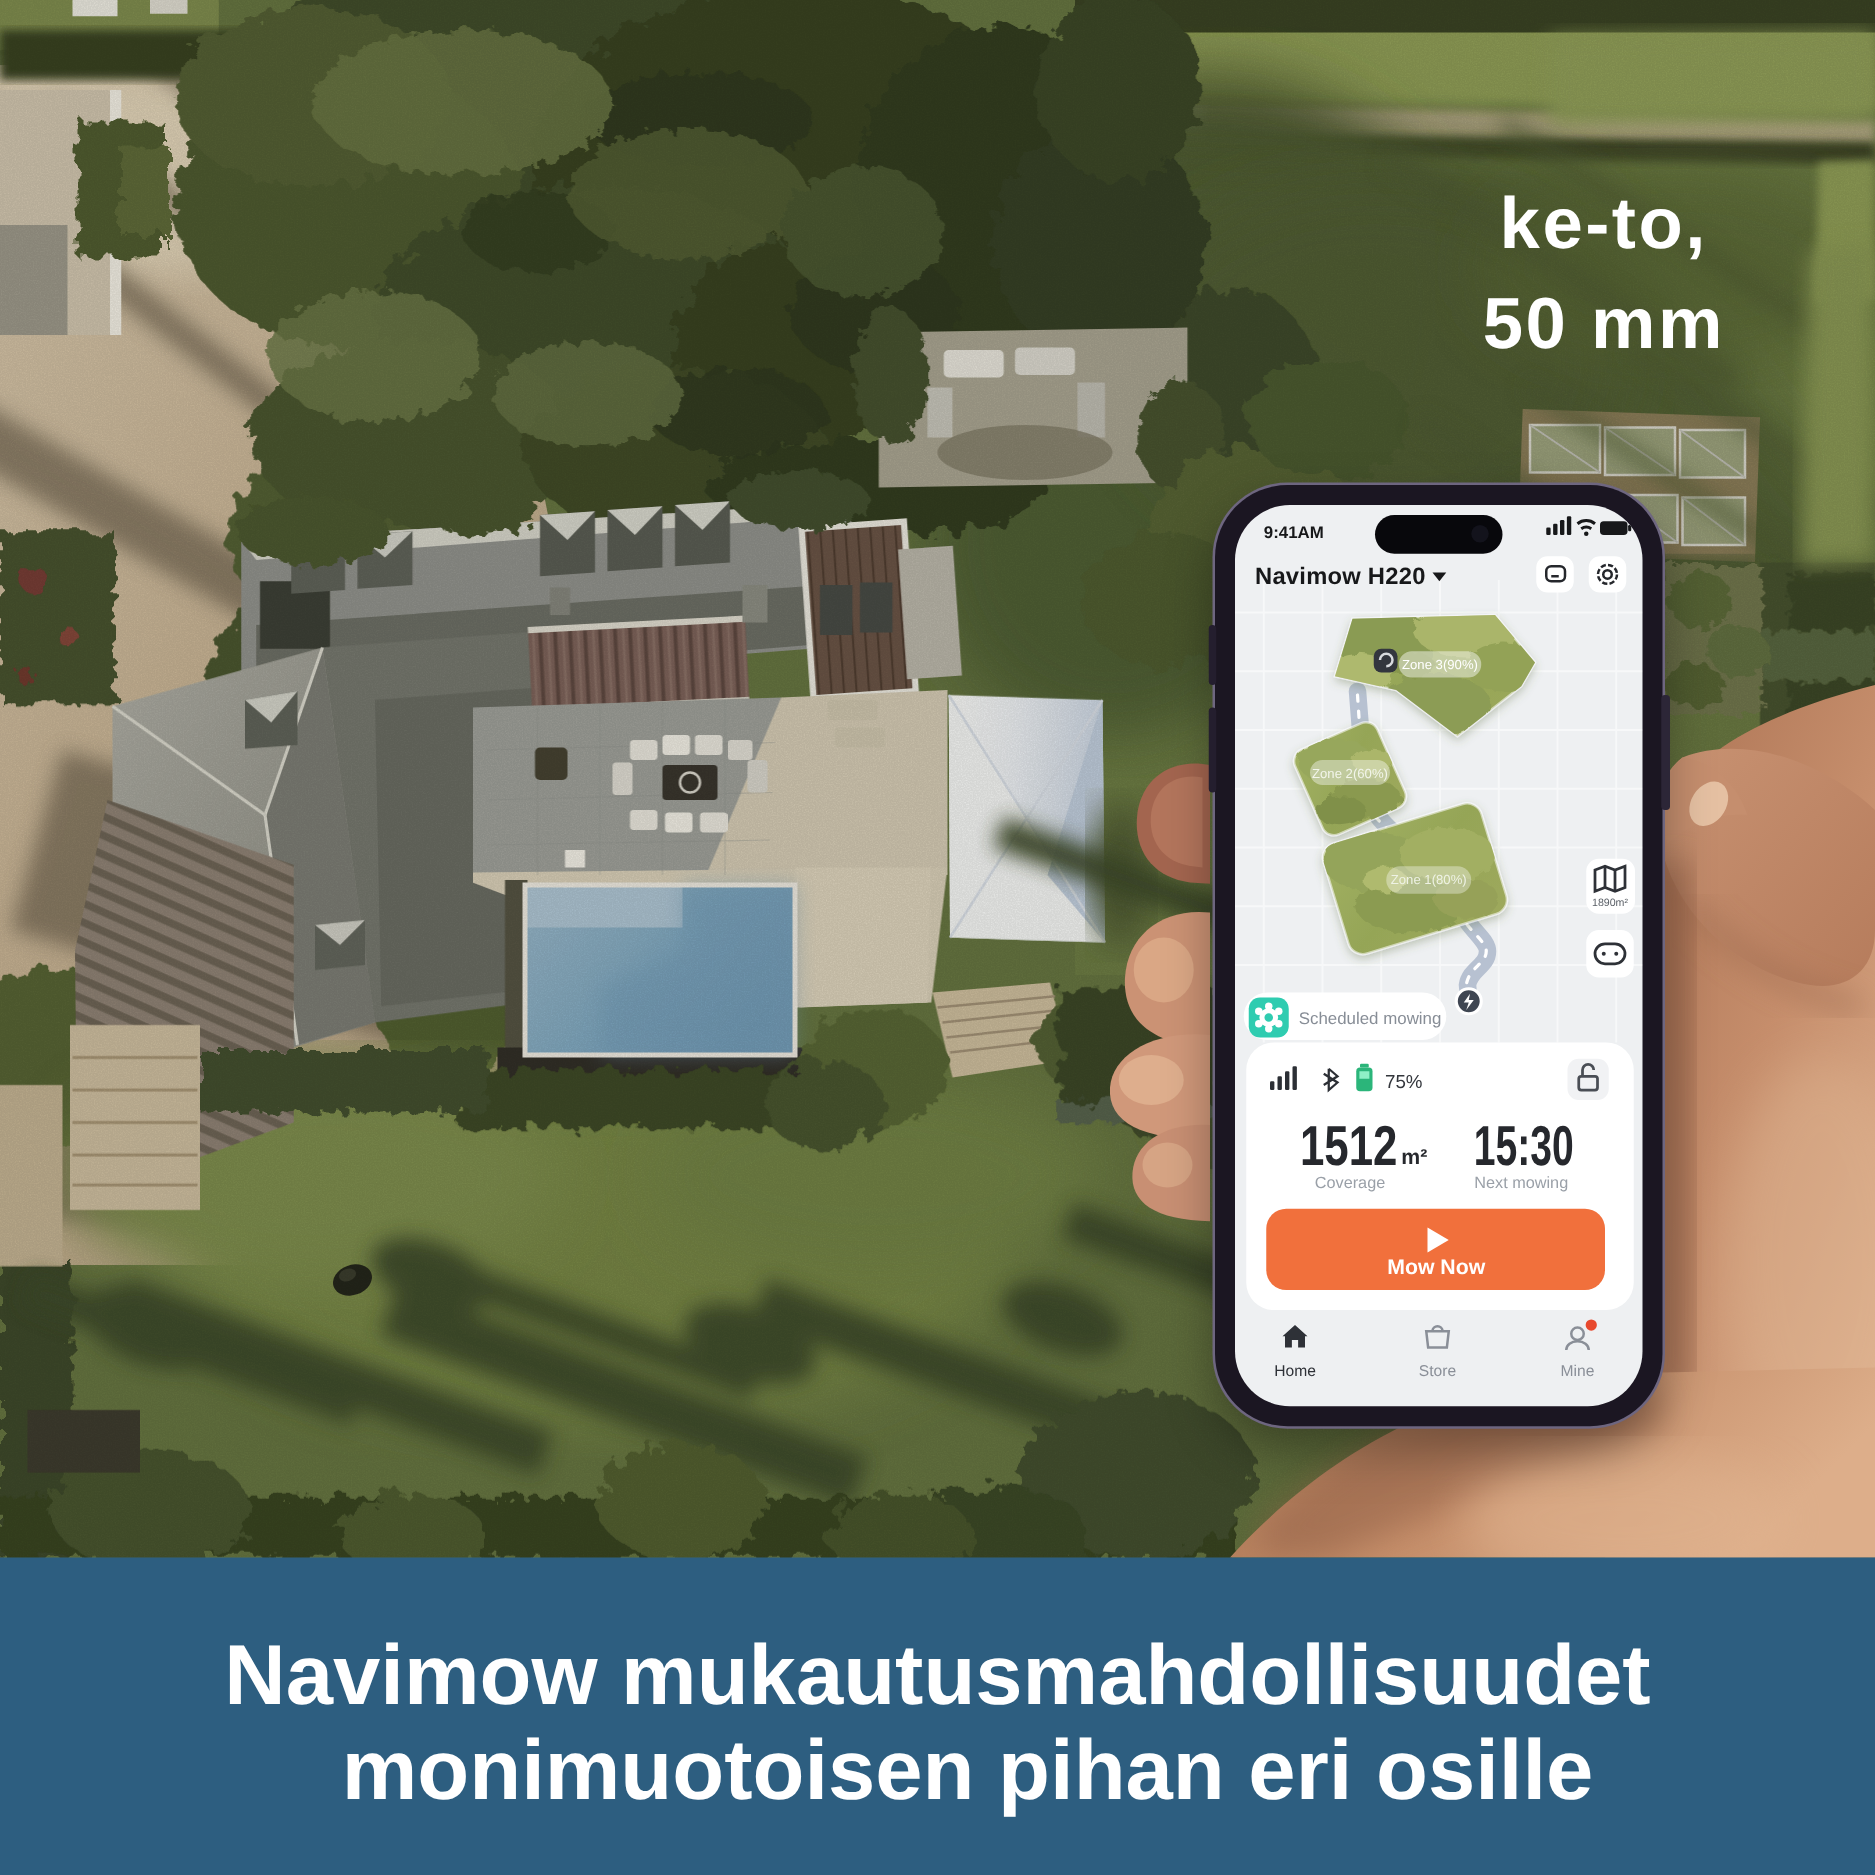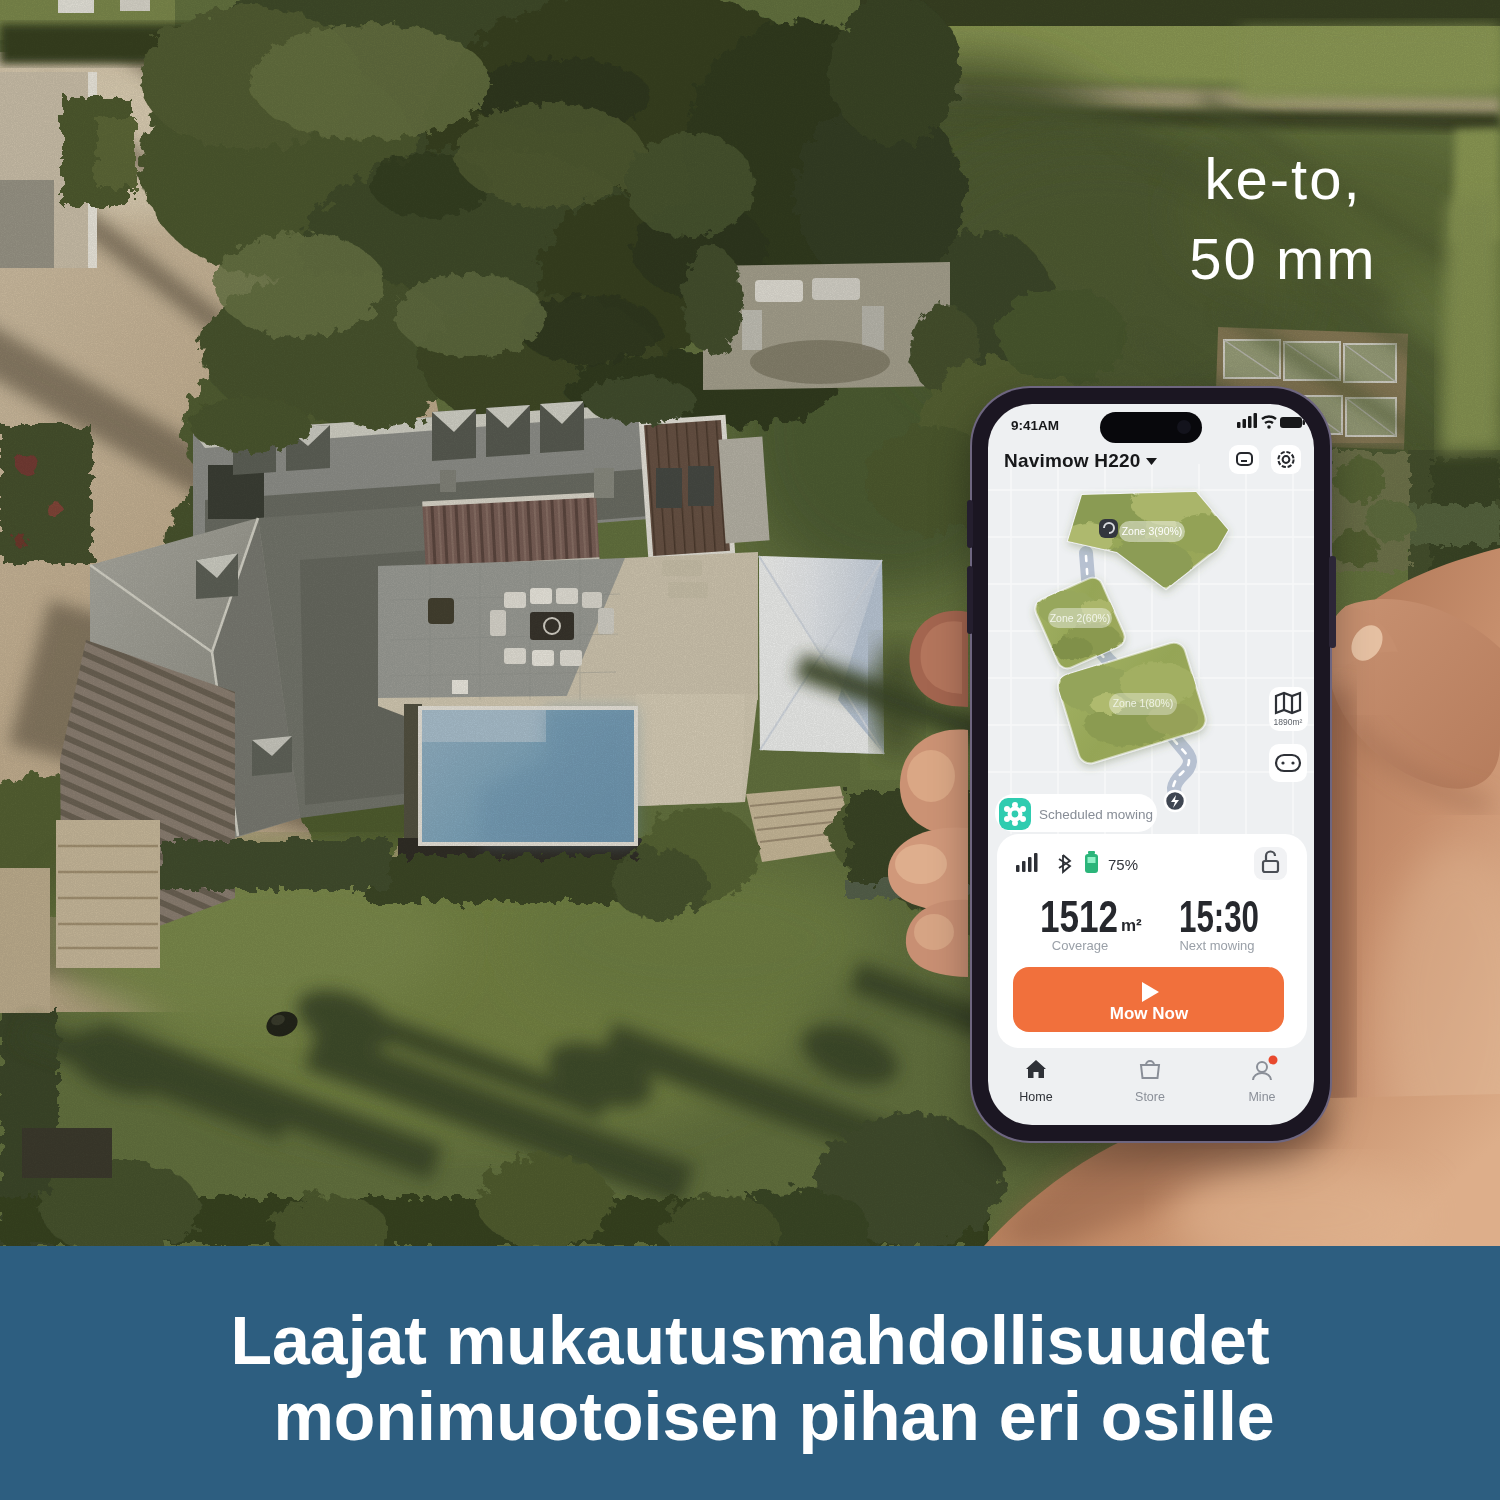--- a/index.html
+++ b/index.html
@@ -1,19 +1,19 @@
 <!DOCTYPE html>
 <html><head>
 <meta charset="utf-8">
 <style>
   html,body{margin:0;padding:0;background:#fff;}
   #stage{position:relative;width:1500px;height:1500px;overflow:hidden;
          font-family:"Liberation Sans",sans-serif;}
   #photo{position:absolute;left:0;top:0;filter:saturate(0.88) brightness(1.01);}
-  .wlabel{position:absolute;color:#ffffff;font-weight:normal;text-align:center;
+  .wlabel{position:absolute;color:#ffffff;font-weight:bold;text-align:center;
           font-size:58px;line-height:80px;letter-spacing:2px;}
   #band{position:absolute;left:0;top:1246px;width:1500px;height:254px;background:#2d5e80;}
   #band .t{position:absolute;width:1500px;text-align:center;color:#ffffff;
            font-weight:bold;font-size:68px;line-height:1;}
 </style>
 </head>
 <body>
 <div id="stage">
 
 <svg id="photo" width="1500" height="1246" viewBox="0 0 1500 1246">
@@ -748,17 +748,17 @@
   <circle cx="298" cy="55.5" r="3.4"></circle>
 </g>
 </svg>
 </div>
 
 <div class="wlabel" style="left:1083px;top:139px;width:400px;">ke-to,<br>50 mm</div>
 
 
 <div id="band">
 
-  <div class="t" style="top:60px;">Laajat mukautusmahdollisuudet</div>
+  <div class="t" style="top:60px;">Navimow mukautusmahdollisuudet</div>
 
   <div class="t" style="top:136px;padding-left:24px;">monimuotoisen pihan eri osille</div>
 </div>
 </div>
 
 </body></html>

